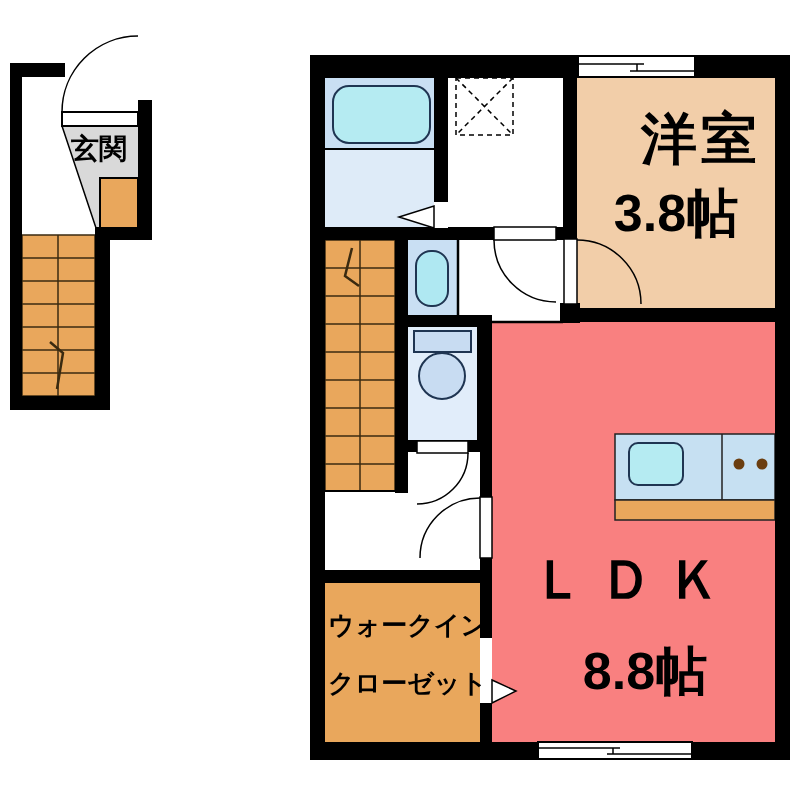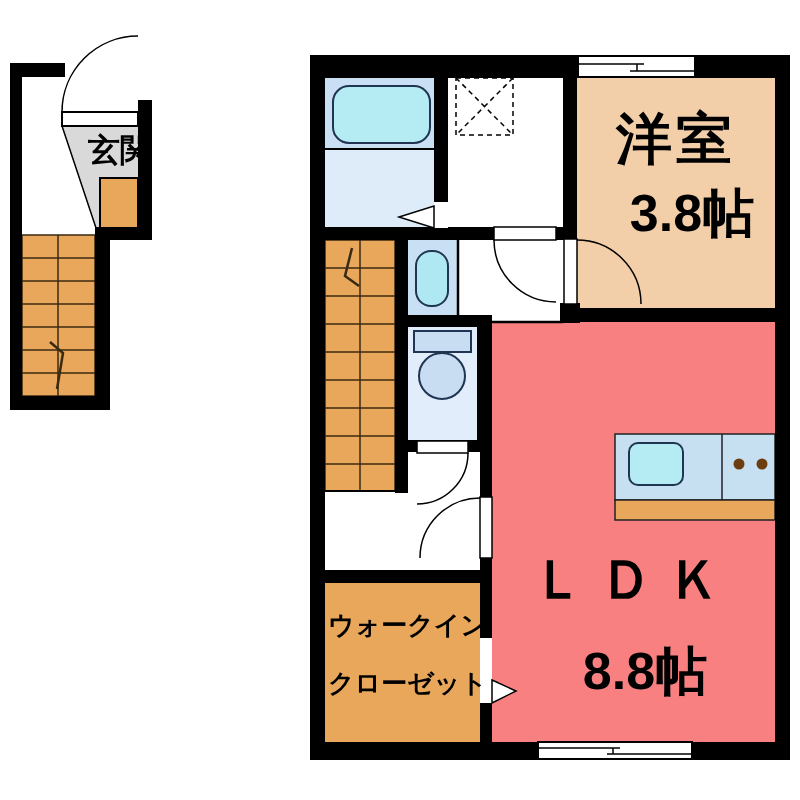--- a/index.html
+++ b/index.html
@@ -1,23 +1,23 @@
 <!DOCTYPE html>
 <html><head>
 <meta charset="utf-8">
 <style>
   html,body{margin:0;padding:0;background:#ffffff;}
   #plan{position:relative;width:800px;height:800px;background:#ffffff;overflow:hidden;
         font-family:"Liberation Sans","DejaVu Sans",sans-serif;}
   #plan svg{position:absolute;left:0;top:0;}
   .lbl{position:absolute;color:#000;font-weight:bold;text-align:center;line-height:1.05;
        white-space:nowrap;}
-  .lbl-genkan{left:80px;top:134px;width:80px;font-size:32px;}
-  .lbl-yo-name{left:577px;top:110px;width:198px;font-size:56px;letter-spacing:4px;}
-  .lbl-yo-size{left:577px;top:186px;width:198px;font-size:52px;padding-left:16px;}
+  .lbl-genkan{left:59px;top:134px;width:80px;font-size:28px;}
+  .lbl-yo-name{left:602px;top:110px;width:198px;font-size:56px;letter-spacing:4px;}
+  .lbl-yo-size{left:577px;top:186px;width:198px;font-size:52px;}
   .lbl-ldk-name{left:492px;top:556px;width:283px;font-size:54px;letter-spacing:14px;font-family:Liberation Mono, monospace;}
   .lbl-ldk-size{left:492px;top:644px;width:306px;font-size:52px;}
   .lbl-wic{left:328px;top:612px;width:152px;font-size:26px;}
   .lbl-wic2{left:328px;top:670px;width:152px;font-size:26px;}
 </style>
 </head>
 <body>
 
 <div id="plan">
 <svg width="800" height="800" viewBox="0 0 800 800">

